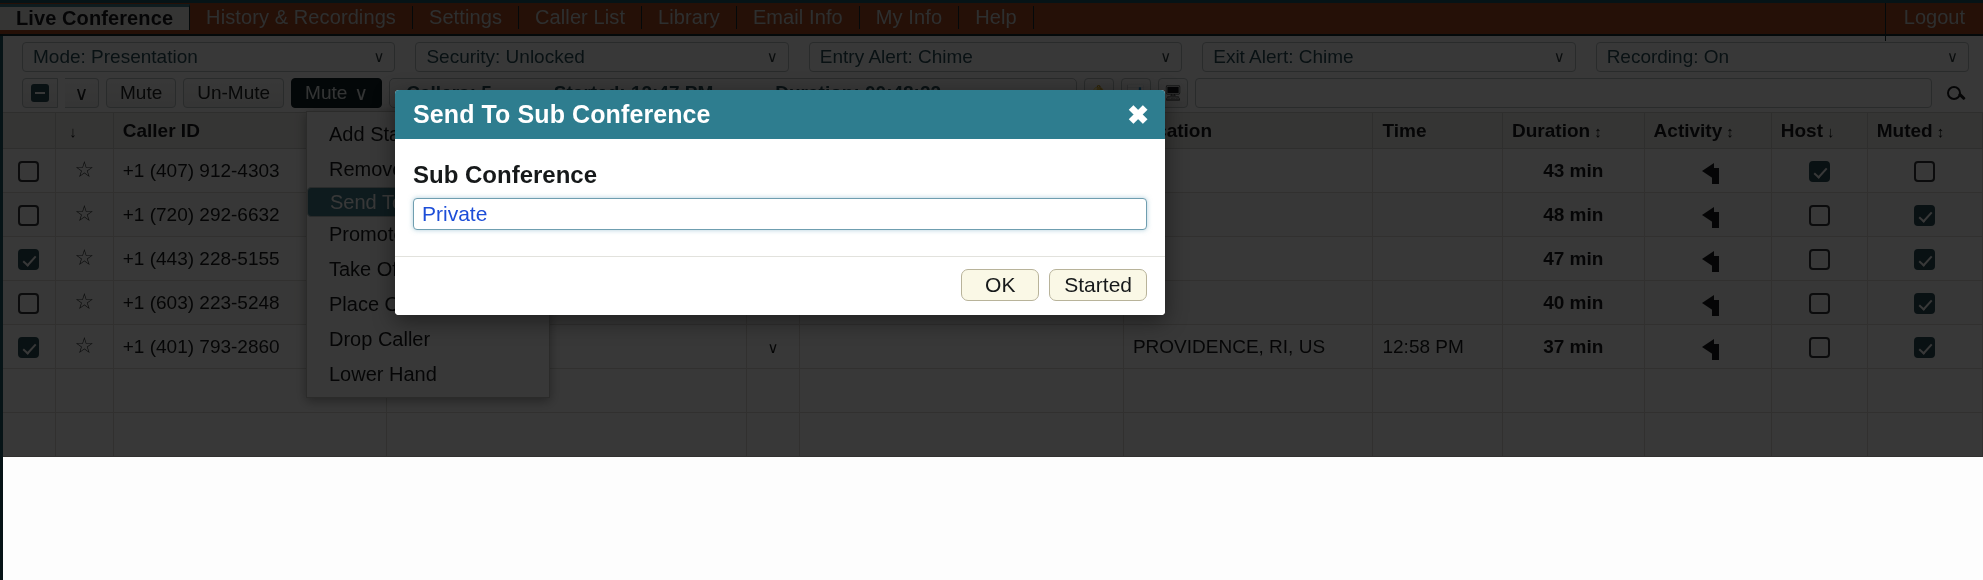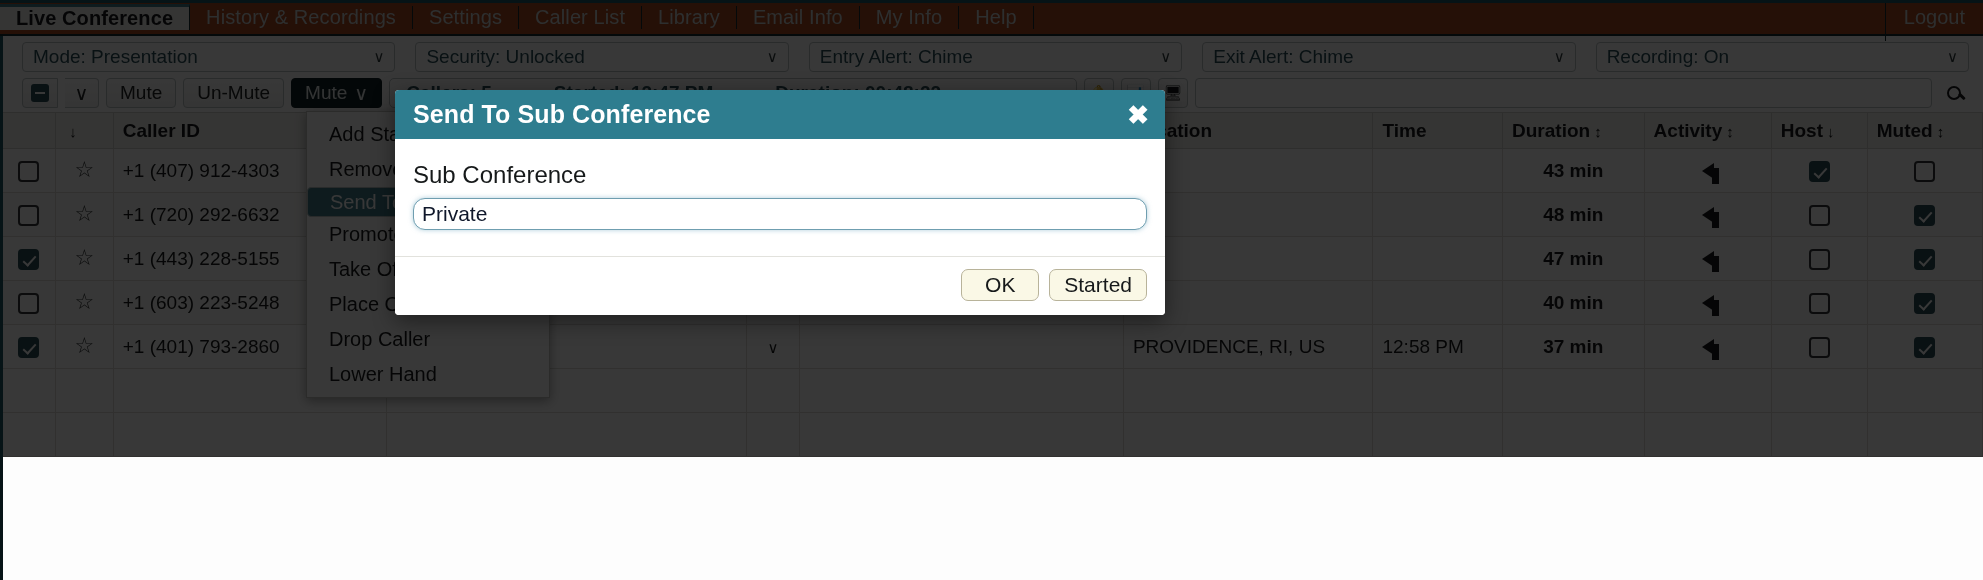--- a/index.html
+++ b/index.html
@@ -303,32 +303,32 @@
     position:absolute; right: 16px; top: 50%;
     transform: translateY(-50%);
     color:#fff; font-size: 26px; line-height:1;
     cursor:pointer; font-weight: 700;
   }
   .modal-body {
     padding: 22px 18px 26px 18px;
     background: #fff;
   }
   .field-label {
-    font-size: 24px; color:#16191a; font-weight:400;
+    font-size: 24px; color:#16191a; font-weight:700;
     margin-bottom: 9px;
   }
   .field-input {
     width: 100%;
     height: 32px;
     border: 1px solid #6f9eb0;
-    border-radius: 12px;
+    border-radius: 4px;
     padding: 15px 8px;
     font-size: 21px;
     font-family: inherit;
-    color: #0f172a;
+    color: #1d4ed8;
     outline: none;
     box-shadow: 0 0 5px rgba(110,165,190,.55);
   }
   .modal-foot {
     border-top: 1px solid #e2e2dd;
     background:#fff;
     padding: 12px 18px 14px 18px;
     display:flex; justify-content:flex-end; gap: 10px;
   }
   .modal-btn {

